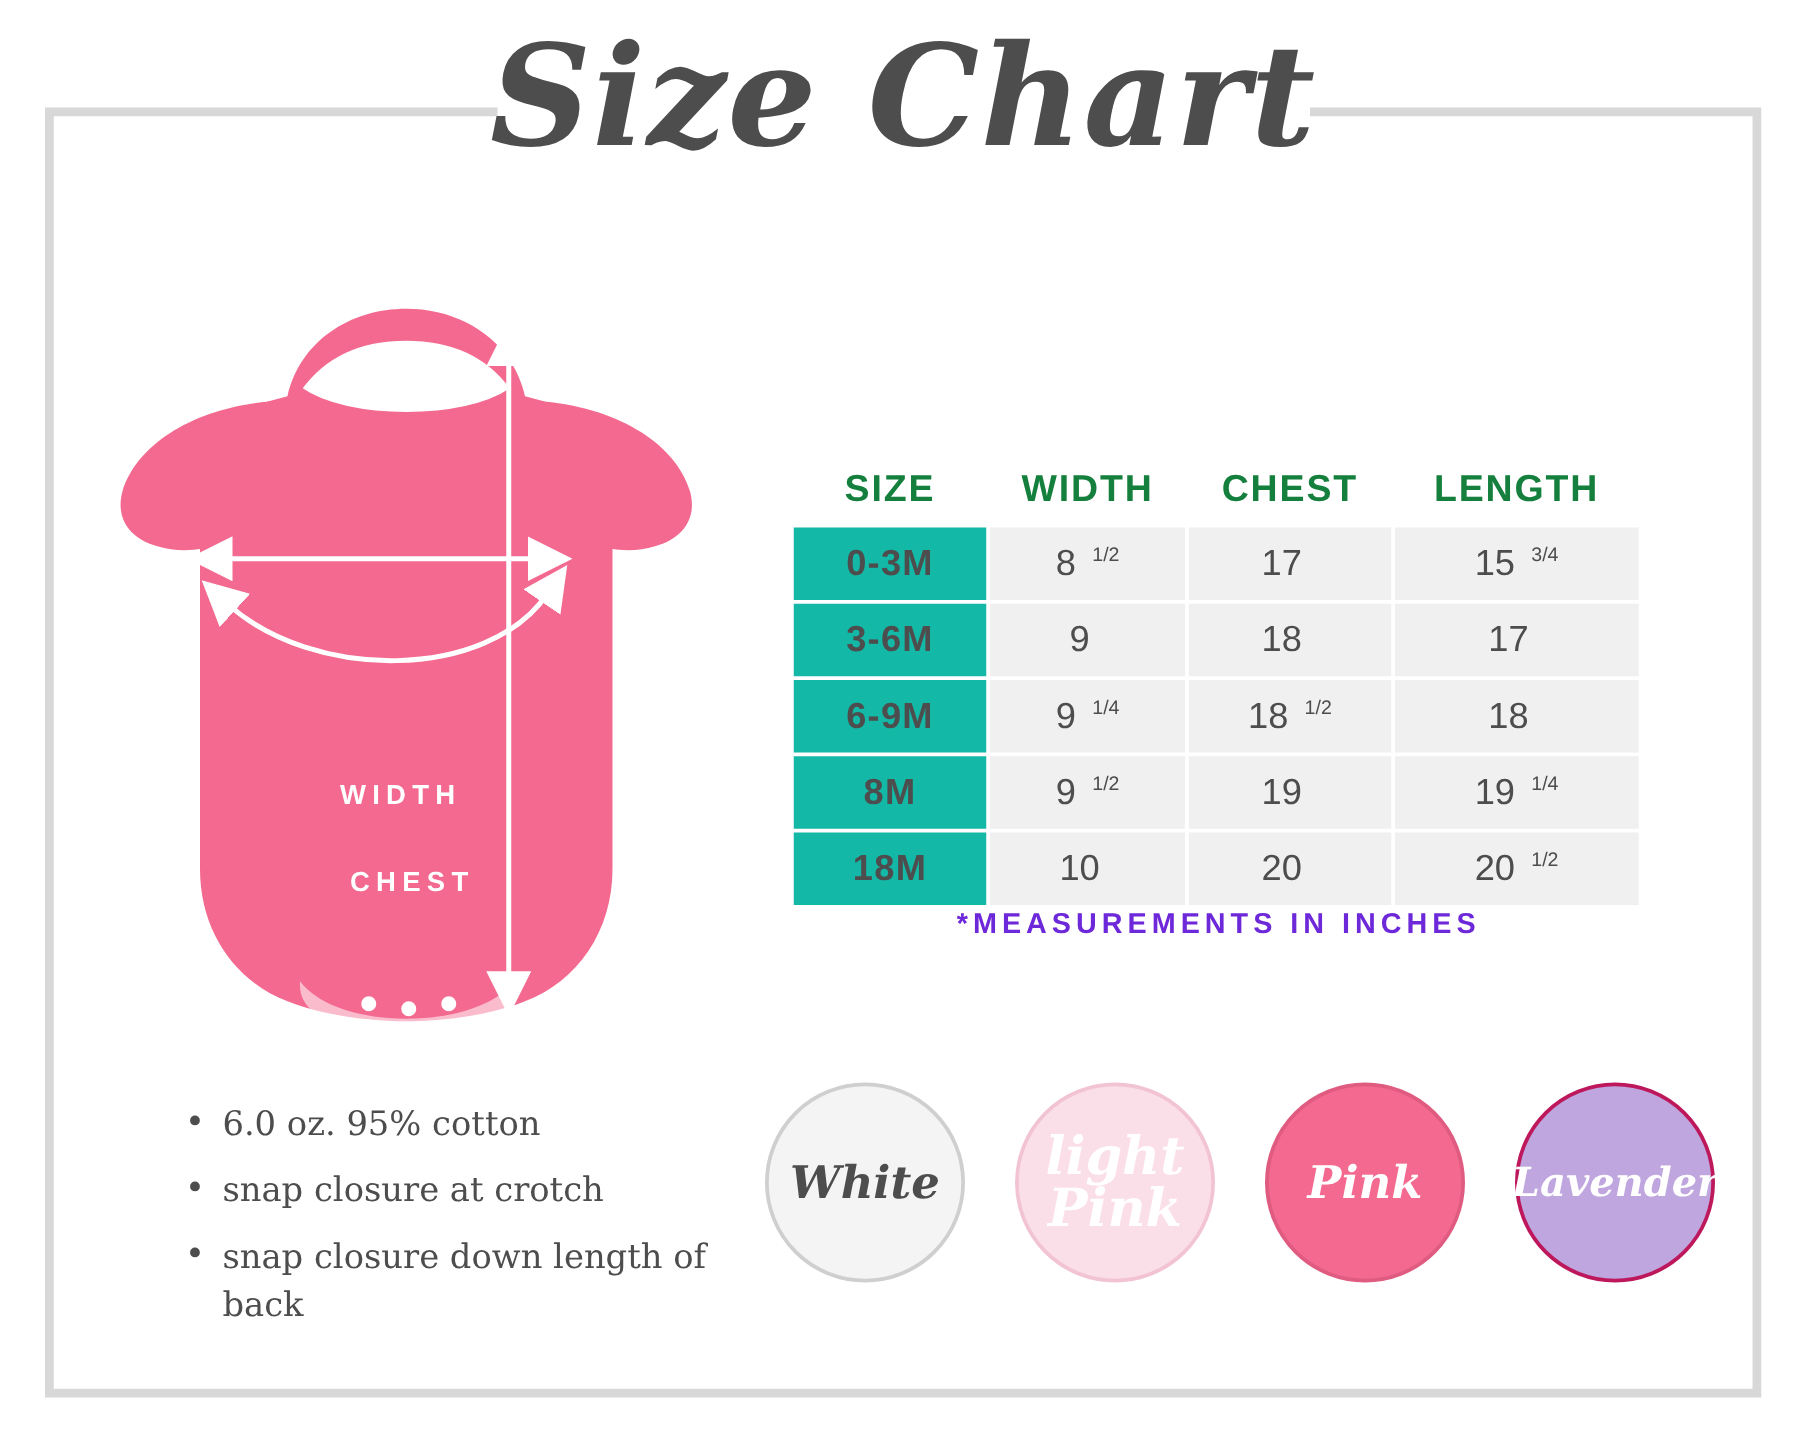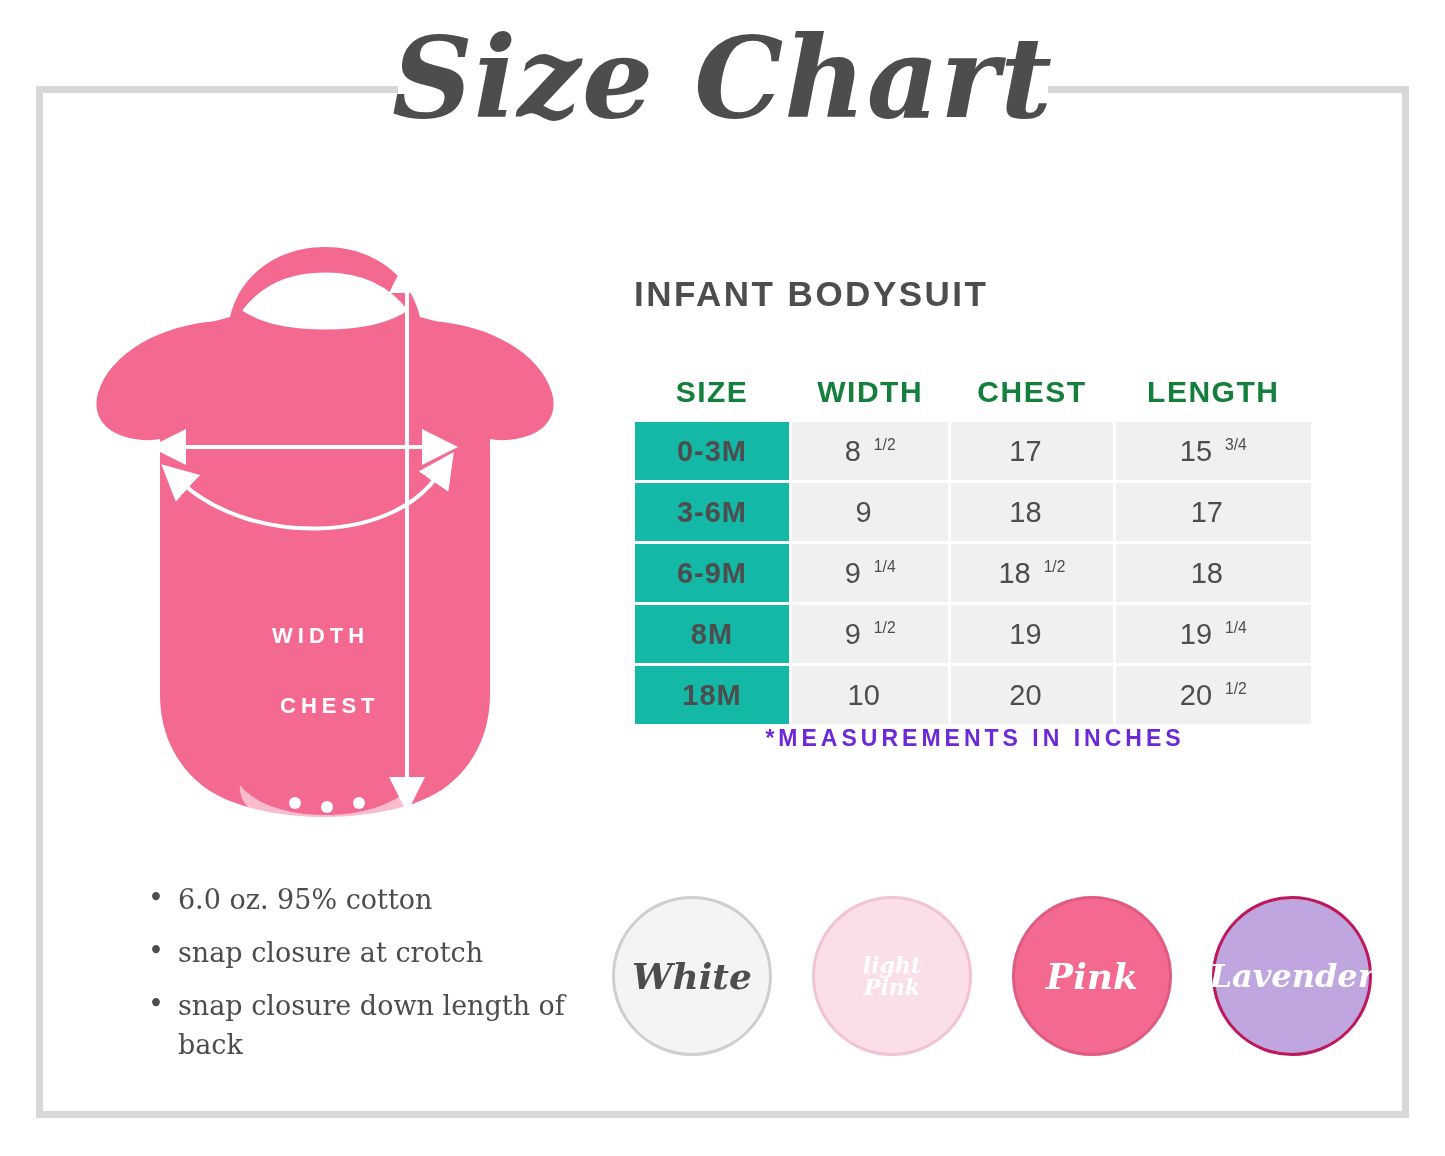--- a/index.html
+++ b/index.html
@@ -165,40 +165,39 @@
 
   
   #swatches {
     position: absolute;
     left: 612px;
     top: 866px;
     width: 760px;
     height: 190px;
     display: flex;
     justify-content: space-between;
-    align-items: flex-end;
   }
   .swatch {
     width: 160px;
     height: 160px;
     border-radius: 50%;
     box-sizing: border-box;
     display: flex;
     align-items: center;
     justify-content: center;
     text-align: center;
     font-family: "DejaVu Serif", serif;
     font-style: italic;
     font-weight: bold;
     font-size: 36px;
     line-height: 1.0;
     padding: 0 8px;
   }
   .swatch.white   { background:#f4f4f4; border:3px solid #cfcfcf; color:#4d4d4d; }
-  .swatch.lightpink { background:#fbdfe8; border:3px solid #f2c3d3; color:#ffffff; font-size:22px; }
+  .swatch.lightpink { background:#fbdfe8; border:3px solid #f2c3d3; color:#ffffff; font-size:42px; }
   .swatch.pink    { background:#f3698f; border:3px solid #e05b80; color:#ffffff; }
   .swatch.lavender{ background:#bfa6de; border:3px solid #be185d; color:#ffffff; font-size:32px; }
 </style>
 </head>
 <body>
 
 <div id="frame"></div>
 <div id="title-mask"></div>
 <div id="title">Size Chart</div>
 
@@ -257,21 +256,20 @@
     <path d="M92 258 C 160 320, 300 320, 348 250" fill="none" stroke="#ffffff" stroke-width="4" marker-start="url(#arrL)" marker-end="url(#arrR)"></path>
 
     <line x1="317" y1="60" x2="317" y2="560" stroke="#ffffff" stroke-width="4" marker-start="url(#arrL)" marker-end="url(#arrR)"></line>
   </svg>
   <div class="garment-label" id="lbl-width">WIDTH</div>
   <div class="garment-label" id="lbl-chest">CHEST</div>
   <div class="garment-label" id="lbl-length">LENGTH</div>
 </div>
 
 <div id="product-title">
-  <div>INFANT BODYSUIT</div>
 </div>
 
 <table id="size-table">
   <thead>
     <tr>
       <th>SIZE</th>
       <th>WIDTH</th>
       <th>CHEST</th>
       <th>LENGTH</th>
     </tr>

